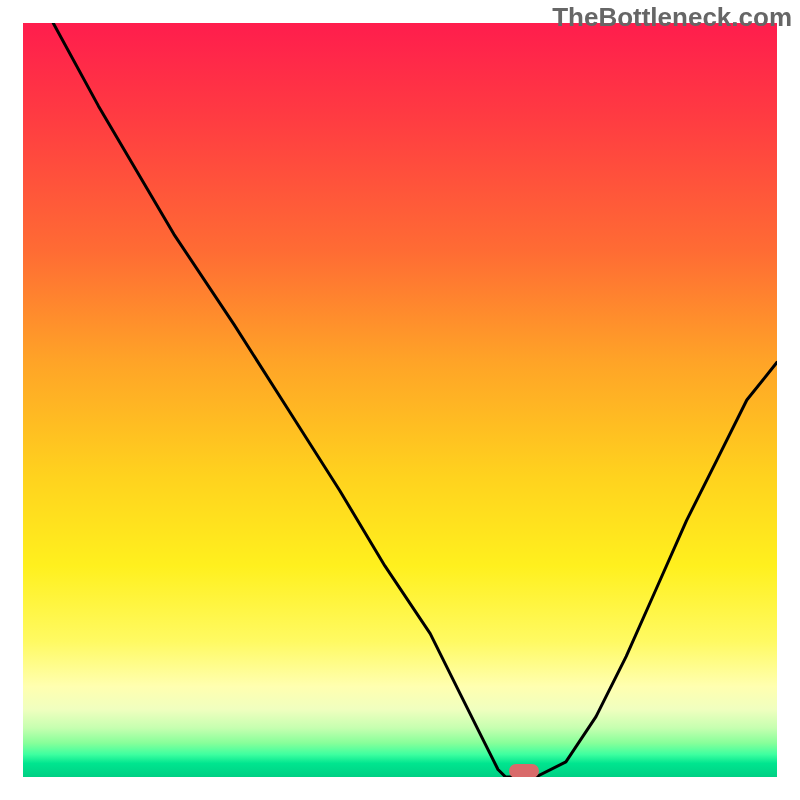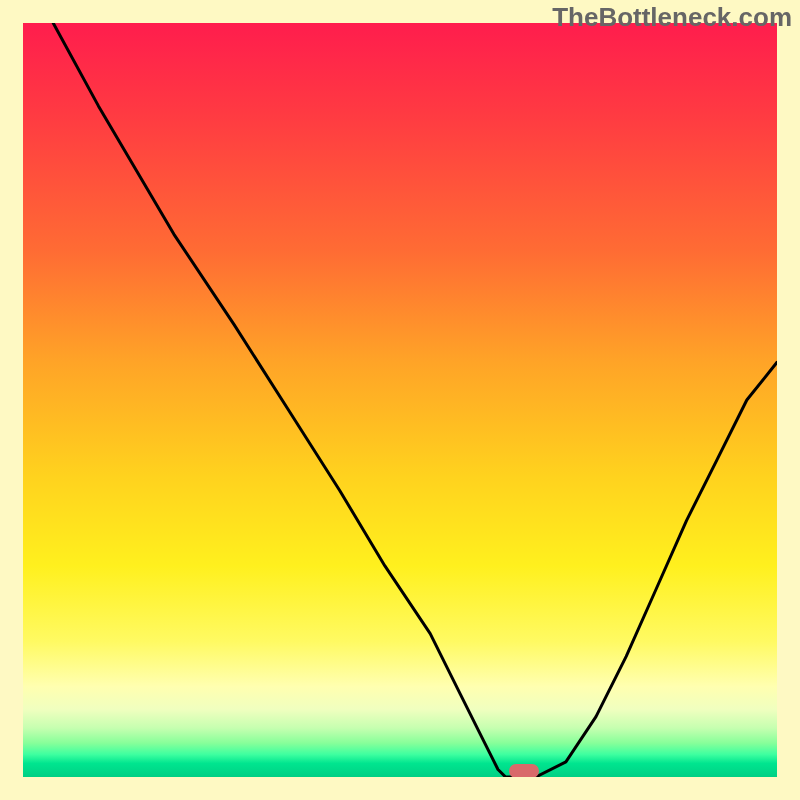--- a/index.html
+++ b/index.html
@@ -8,21 +8,21 @@
     width: 800px;
     height: 800px;
     background: #000;
     overflow: hidden;
     font-family: Arial, Helvetica, sans-serif;
   }
   .container {
     position: relative;
     width: 800px;
     height: 800px;
-    background: #fef9c3;
+    background: #ffffff;
   }
   .watermark {
     position: absolute;
     top: 2px;
     right: 8px;
     color: #666666;
     font-size: 26px;
     font-weight: 600;
     letter-spacing: 0px;
     z-index: 5;

